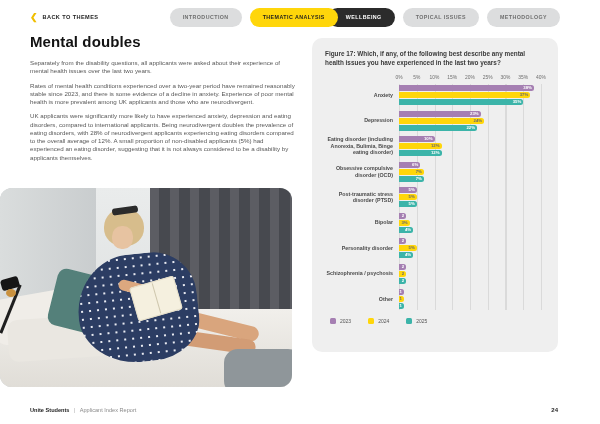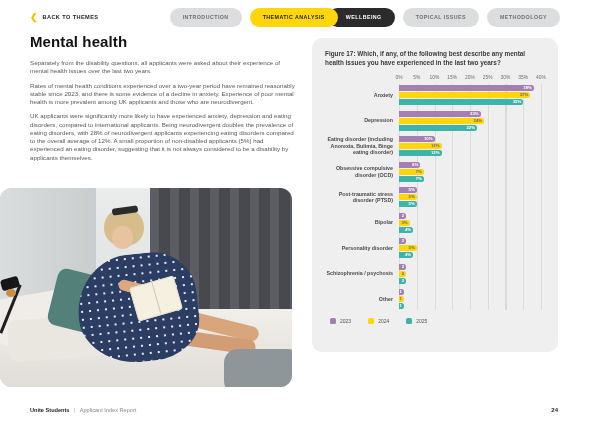--- a/index.html
+++ b/index.html
@@ -89,21 +89,21 @@
     <nav class="tabs" id="tabs">
         <div class="tab tab-gray">INTRODUCTION</div>
         <div class="tab tab-yellow">THEMATIC ANALYSIS</div>
         <div class="tab tab-dark">WELLBEING</div>
         <div class="tab tab-gray">TOPICAL ISSUES</div>
         <div class="tab tab-gray">METHODOLOGY</div>
       </nav>
   </header>
 
   <section class="article">
-    <h1>Mental health</h1>
+    <h1>Mental doubles</h1>
     <div id="paragraphs">
         <p>Separately from the disability questions, all applicants were asked about their experience of mental health issues over the last two years.</p>
         <p>Rates of mental health conditions experienced over a two-year period have remained reasonably stable since 2023, and there is some evidence of a decline in anxiety. Experience of poor mental health is more prevalent among UK applicants and those who are neurodivergent.</p>
         <p>UK applicants were significantly more likely to have experienced anxiety, depression and eating disorders, compared to international applicants. Being neurodivergent doubles the prevalence of eating disorders, with 28% of neurodivergent applicants experiencing eating disorders compared to the overall average of 12%. A small proportion of non-disabled applicants (5%) had experienced an eating disorder, suggesting that it is not always considered to be a disability by applicants themselves.</p>
       </div>
   </section>
 
   <div class="photo">
     <div class="ph ph-wall"></div>
     <div class="ph ph-window"></div>

